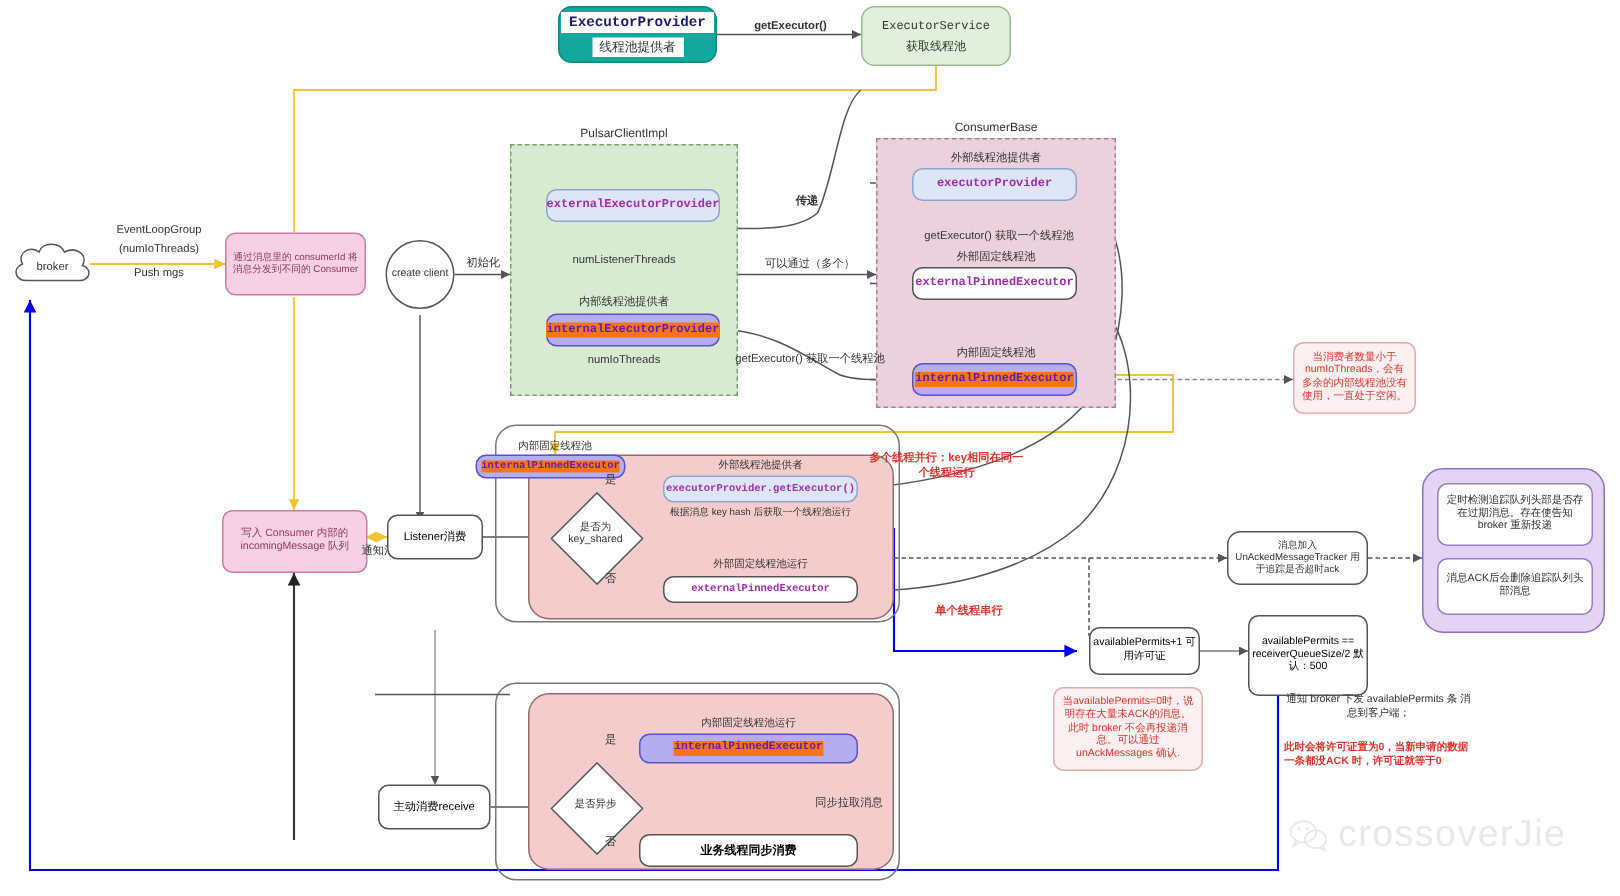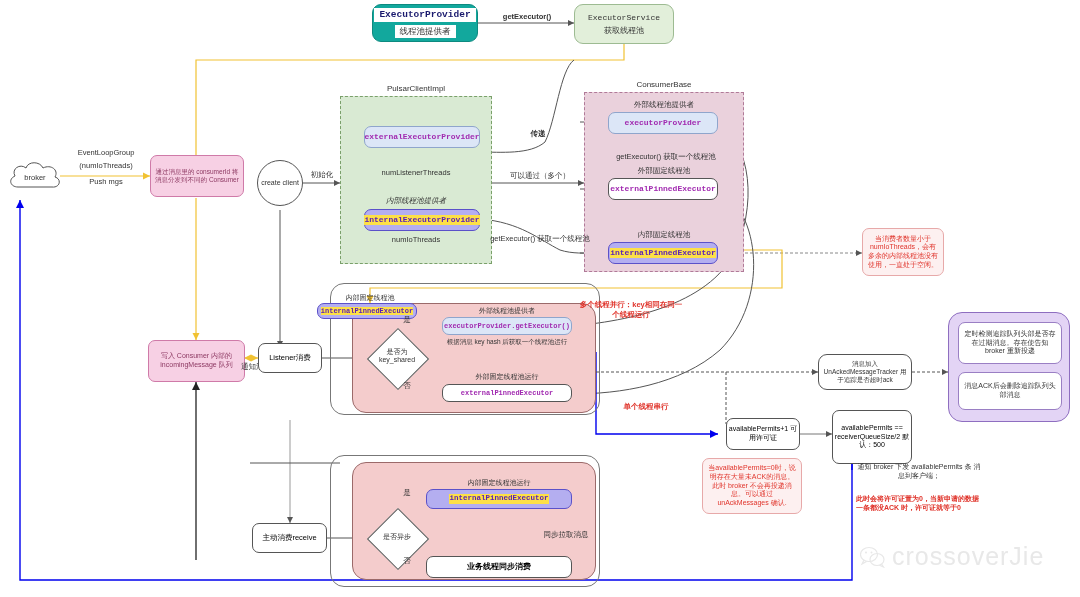--- a/index.html
+++ b/index.html
@@ -30,21 +30,21 @@
   .n-pink{background:#f7d0e4;border:1px solid #cf7aa8;border-radius:7px;font-size:7.5px;color:#8e3a63;}
   .n-circle{background:#ffffff;border:1px solid #555;border-radius:50%;font-size:8px;color:#333;}
   .n-note-red{background:#fdf0f0;border:1px solid #e7a9a9;border-radius:7px;
               font-size:7px;color:#e0342b;padding:3px 4px;}
   .n-note-purple{background:#ffffff;border:1px solid #9a7fc4;border-radius:7px;
                  font-size:7px;color:#333;padding:3px 4px;}
   .n-dash{background:#ffffff;border:1px solid #555;border-radius:9px;font-size:7.5px;color:#333;}
   .code{font-family:"Liberation Mono","DejaVu Sans Mono",monospace;font-weight:bold;
         font-size:8px;color:#a12ab0;}
   .code-w{font-family:"Liberation Mono","DejaVu Sans Mono",monospace;font-weight:bold;
-        font-size:8px;color:#5b21b6;background:#fde047;}
+        font-size:8px;color:#5b21b6;background:#f97316;}
   .edge-lbl{position:absolute;font-size:7.5px;color:#333;background:transparent;
             white-space:nowrap;text-align:center;}
   .edge-lbl.red{color:#e0342b;font-weight:bold;}
   .diamond{position:absolute;background:#ffffff;border:1px solid #555;
            transform:rotate(45deg);}
   .diamond-t{position:absolute;font-size:7px;color:#333;text-align:center;line-height:1.2;}
   .watermark{position:absolute;color:#e8e8e8;font-size:25px;letter-spacing:1px;
              user-select:none;display:flex;align-items:center;gap:6px;}
   .wm-ic{width:26px;height:22px;}
 </style>
@@ -201,21 +201,21 @@
     <span style="font-size:7px;">create client</span>
   </div>
   <div class="edge-lbl" style="left:304px;top:170px;width:36px;">初始化</div>
 
   <div class="lbl" style="left:352px;top:128px;width:128px;font-size:7.5px;">外部线程池提供者</div>
   <div class="node n-lav" style="left:364px;top:126px;width:116px;height:22px;">
     <span class="code">externalExecutorProvider</span>
   </div>
   <div class="lbl" style="left:352px;top:168px;width:128px;font-size:7.5px;">numListenerThreads</div>
 
-  <div class="lbl" style="left:352px;top:196px;width:128px;font-size:7.5px;font-style:italic;">内部线程池提供者</div>
+  <div class="lbl" style="left:352px;top:196px;width:128px;font-size:7.5px;">内部线程池提供者</div>
   <div class="node n-periw" style="left:364px;top:209px;width:116px;height:22px;">
     <span class="code-w">internalExecutorProvider</span>
   </div>
   <div class="lbl" style="left:352px;top:235px;width:128px;font-size:7.5px;">numIoThreads</div>
 
   <div class="edge-lbl" style="left:518px;top:129px;width:40px;font-weight:bold;">传递</div>
   <div class="edge-lbl" style="left:494px;top:171px;width:92px;">可以通过（多个）</div>
   <div class="edge-lbl" style="left:482px;top:234px;width:116px;">getExecutor() 获取一个线程池</div>
 
   <div class="lbl" style="left:596px;top:100px;width:136px;font-size:7.5px;">外部线程池提供者</div>

